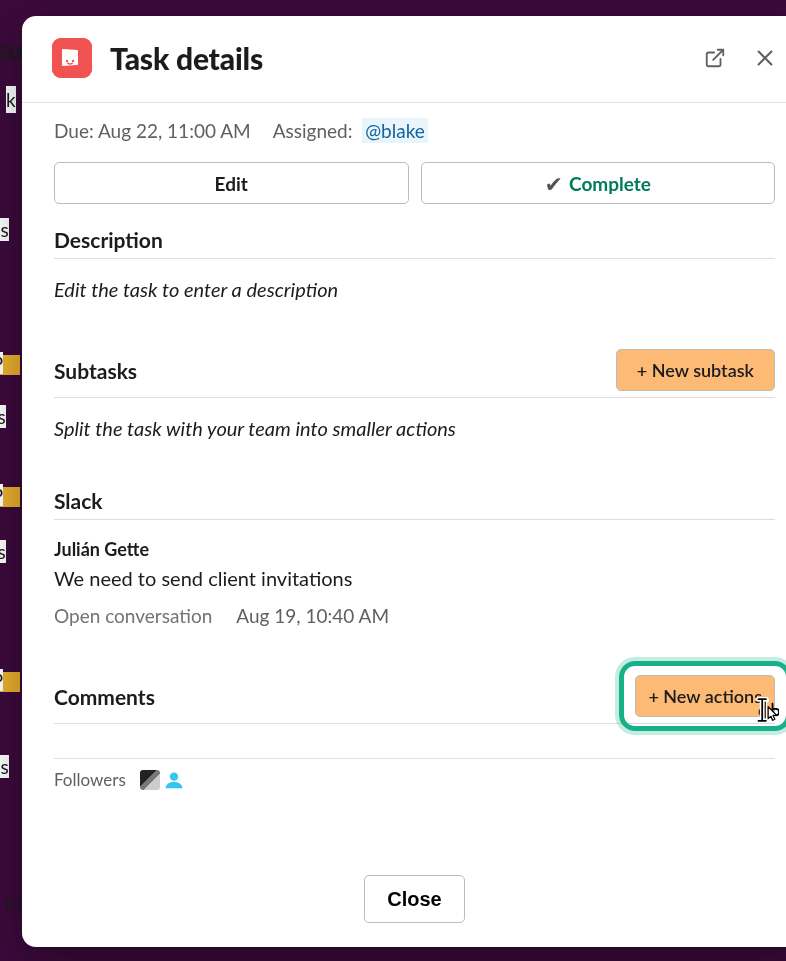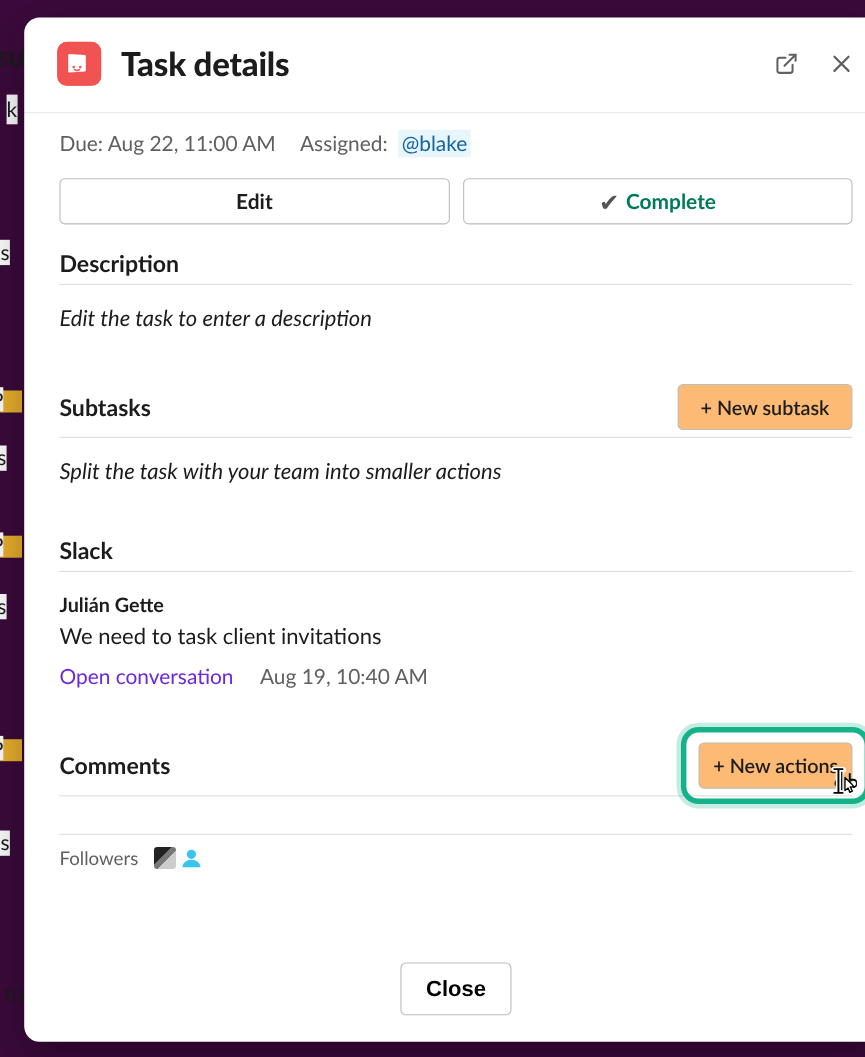--- a/index.html
+++ b/index.html
@@ -46,21 +46,21 @@
 
   .small-btn{height:42px;padding:0 20px;border:1px solid #bcbcbc;border-radius:5px;background:#fdba74;font-size:18px;font-weight:600;color:#1d1c1d;display:flex;align-items:center;cursor:pointer}
   .highlight-wrap{position:relative;display:inline-block}
   .highlight-ring{position:absolute;inset:-14px -16px;border:5px solid #15b28a;border-radius:16px;box-shadow:0 0 0 4px rgba(21,178,138,.25)}
   .cursor{position:absolute;right:-4px;bottom:-6px;width:26px;height:26px;pointer-events:none}
   .cursor svg{width:26px;height:26px}
 
   .slack-block .author{font-weight:700;font-size:18px}
   .slack-block .msg{font-size:20px;margin-top:6px}
   .slack-block .meta{margin-top:14px;display:flex;gap:24px;font-size:19px}
-  .slack-block .link{color:#6d28d9;cursor:pointer}
+  .slack-block .link{color:#737373;cursor:pointer}
   .slack-block .ts{color:#616061}
 
   .followers-row{display:flex;align-items:center;gap:14px;margin-top:34px;padding-top:10px;font-size:17px;color:#616061;border-top:1px solid #ddd}
   .avatar{width:20px;height:20px;border-radius:3px;display:inline-block}
   .avatar.photo{background:linear-gradient(135deg,#222 40%,#777 41%,#777 58%,#ccc 59%)}
   .avatar.person{color:#36c5f0}
 
   .footer{padding:24px 30px;display:flex;justify-content:center}
   .close-btn{height:48px;padding:0 22px;border:1px solid #bcbcbc;border-radius:5px;background:#fff;font-size:20px;font-weight:700;cursor:pointer}
 </style>
@@ -137,21 +137,21 @@
         <span>Subtasks</span>
         <div class="small-btn">+ New subtask</div>
       </div>
       <div class="placeholder">Split the task with your team into smaller actions</div>
     </div>
 
     <div class="section slack-block">
       <div class="section-head">Slack</div>
       <div style="margin-top:18px">
         <div class="author">Julián Gette</div>
-        <div class="msg">We need to task client invitations</div>
+        <div class="msg">We need to send client invitations</div>
         <div class="meta">
           <span class="link">Open conversation</span>
           <span class="ts">Aug 19, 10:40 AM</span>
         </div>
       </div>
     </div>
 
     <div class="section" style="margin-bottom:0">
       <div class="section-head">
         <span>Comments</span>

